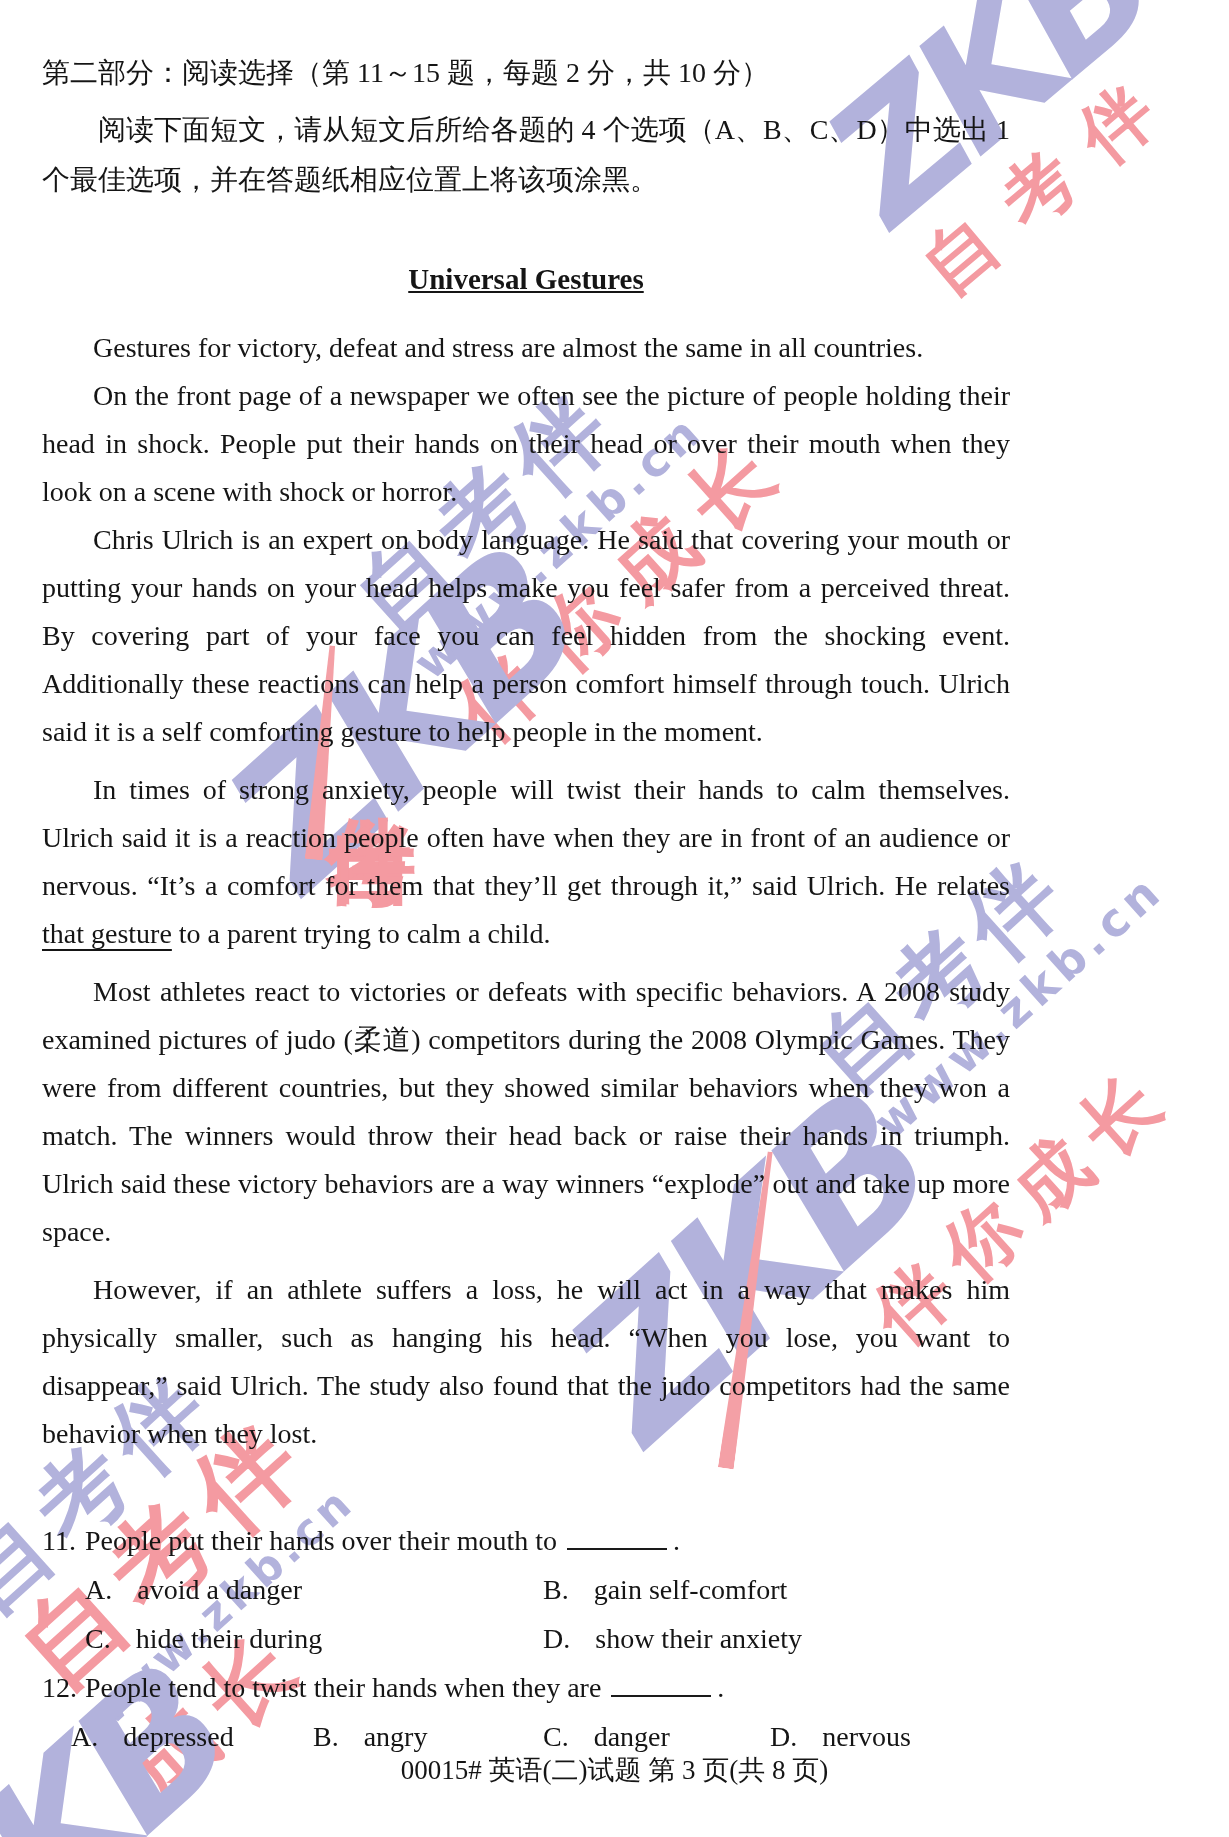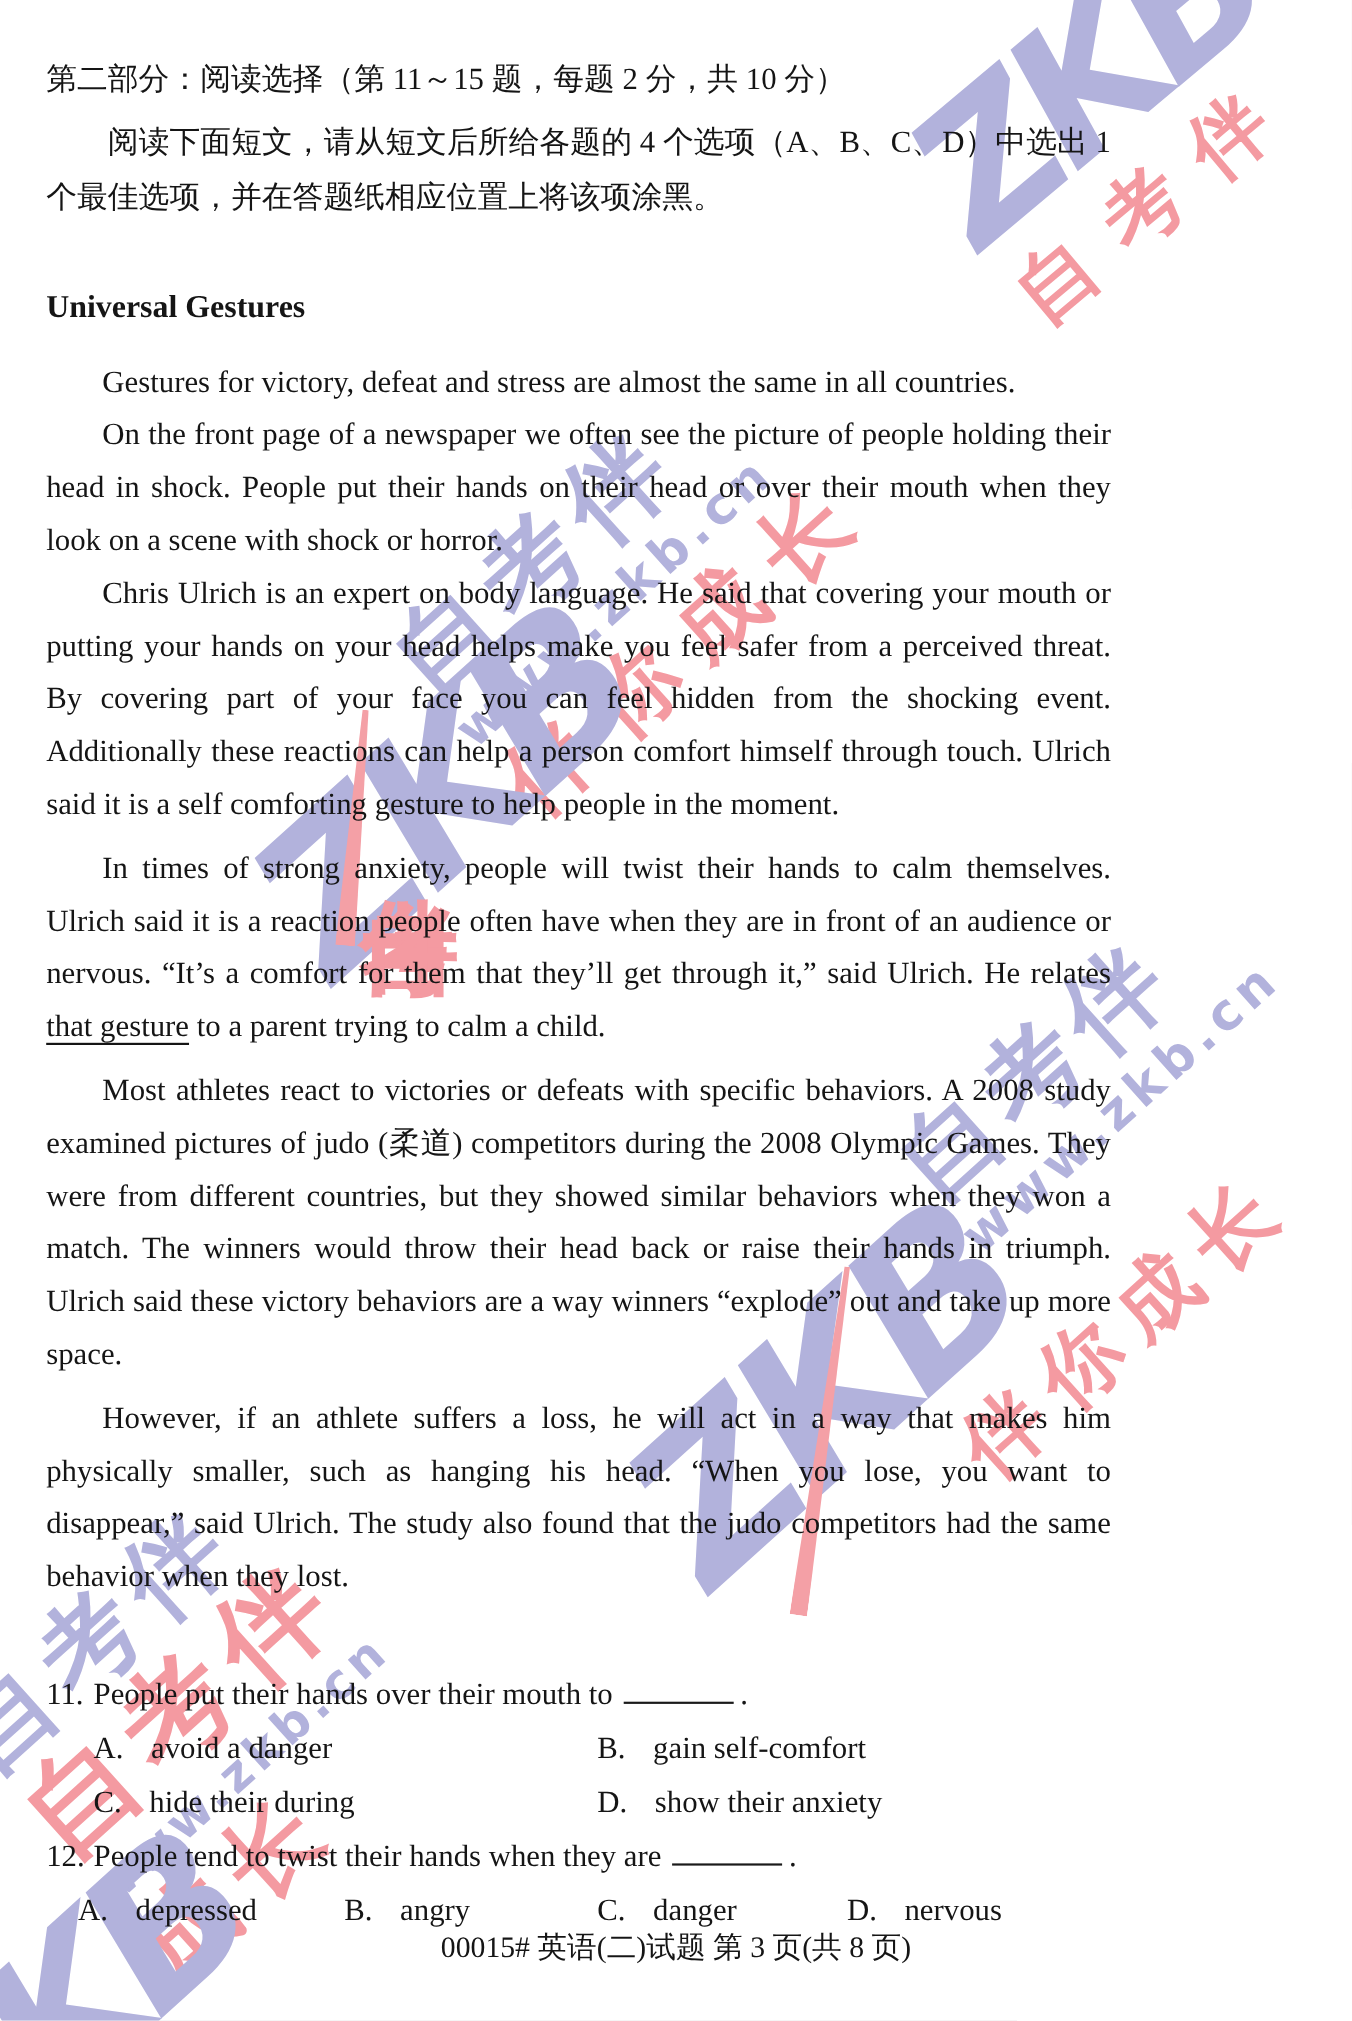--- a/index.html
+++ b/index.html
@@ -33,21 +33,21 @@
   }
   .h1 {
     margin-top:55px; font-size:28px; line-height:36px;
   }
   .hp {
     margin:14px 0 0 0; font-size:28px; line-height:50px;
     text-align:justify; text-indent:56px;
   }
   .title {
     margin-top:56px; font-size:29px; font-weight:bold;
-    line-height:36px;
+    text-align:center; line-height:36px;text-decoration:underline;
   }
   .para {
     margin:0; font-size:28px; line-height:48px;
     text-align:justify; text-indent:51px;
   }
   .para.first { margin-top:27px; }
   .para.gap { margin-top:10px; }
   .ul {
     text-decoration:underline; text-decoration-thickness:2px;
     text-underline-offset:6px;

